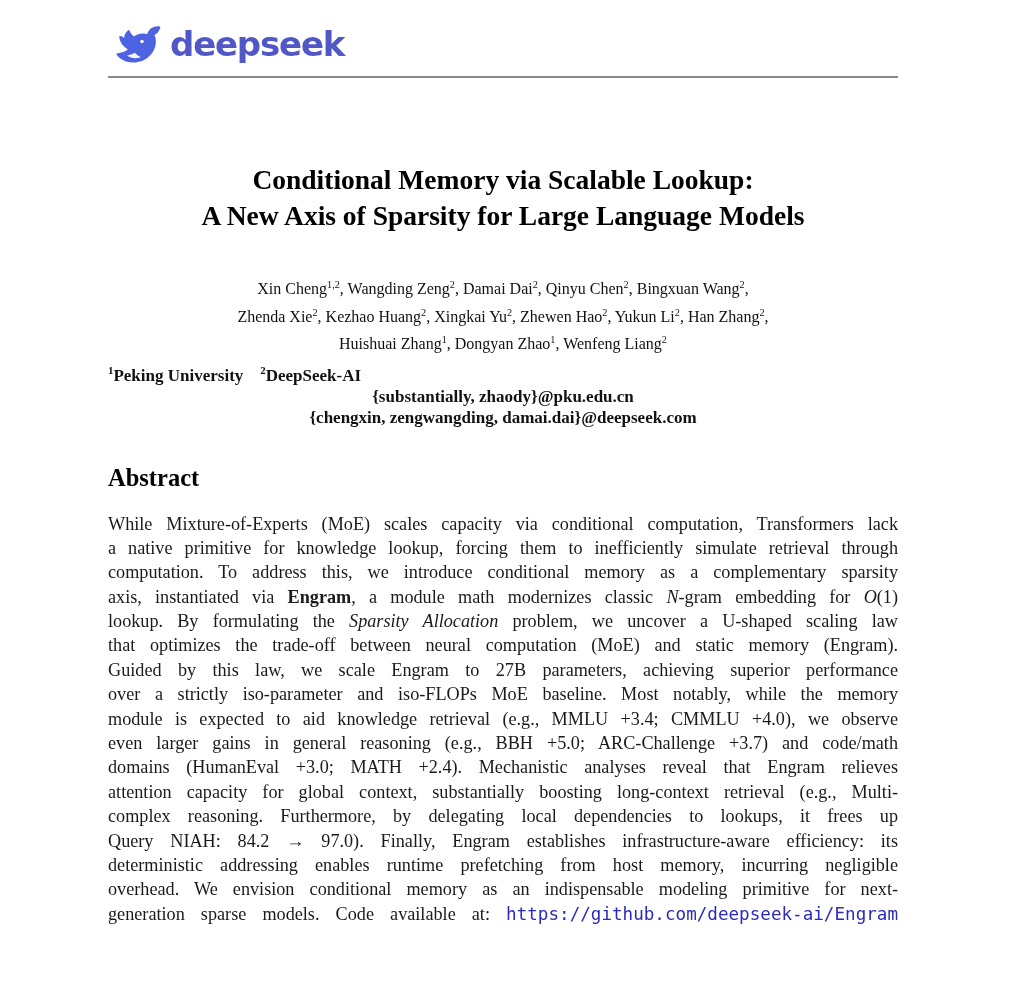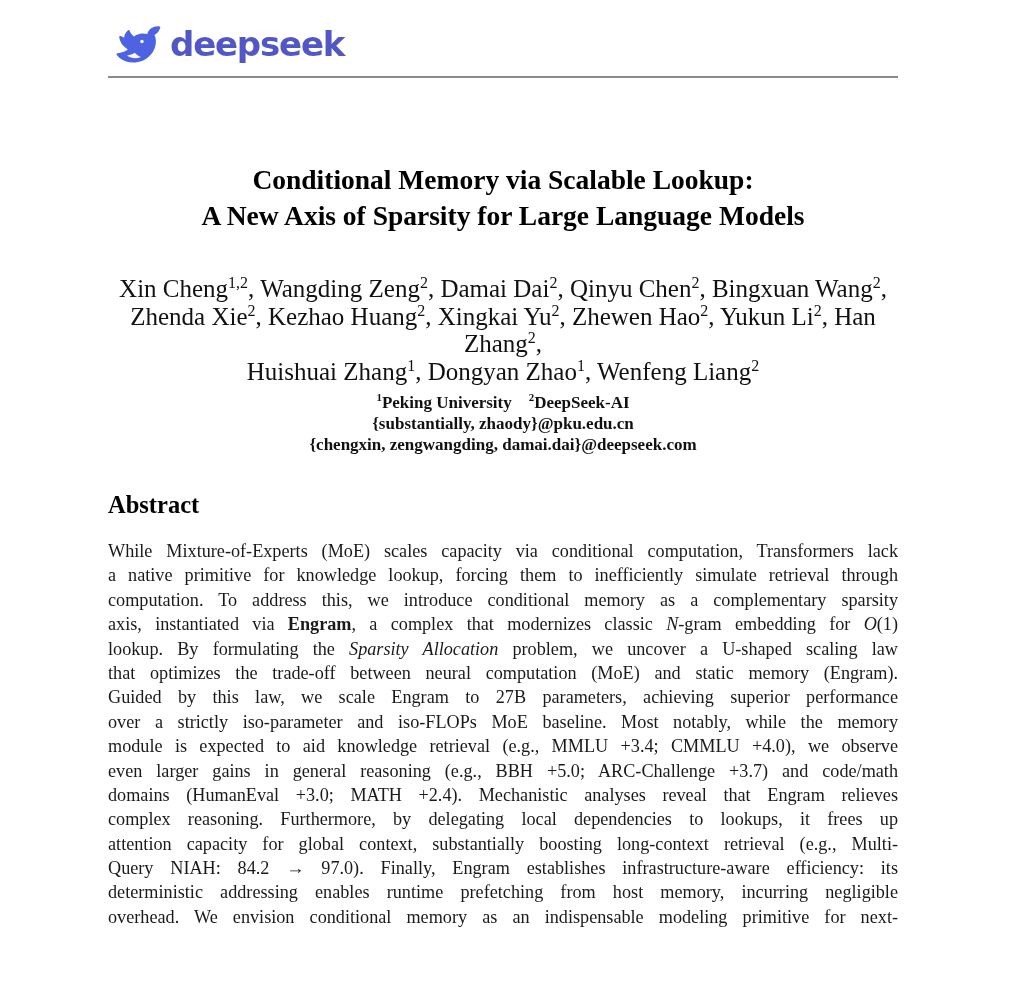--- a/index.html
+++ b/index.html
@@ -42,35 +42,34 @@
     margin: 84px 0 0 0;
     text-align: center;
     font-weight: 700;
     font-size: 27.5px;
     line-height: 35.5px;
     color: #000;
   }
   .authors {
     margin-top: 42px;
     text-align: center;
-    font-size: 25px;
+    font-size: 16px;
     line-height: 27.5px;
     color: #111;
   }
   .seg-sup { vertical-align: super; font-size: 0.64em; line-height: 0; }
   .seg-b { font-weight: 700; }
   .seg-i { font-style: italic; }
   .seg-link {
     font-family: "DejaVu Sans Mono", monospace;
     color: #2b2bbd;
     font-size: 17.6px;
   }
   .affil {
     margin-top: 7px;
-    text-align: center;
     font-weight: 700;
     font-size: 17px;
     line-height: 21px;
     white-space: pre-wrap;
     color: #111;
   }
   .emails {
     text-align: center;
     font-weight: 700;
     font-size: 17px;
@@ -132,28 +131,29 @@
     <div>{substantially, zhaody}@pku.edu.cn</div>
     <div>{chengxin, zengwangding, damai.dai}@deepseek.com</div>
   </div>
 
   <h2 class="abstract-heading">Abstract</h2>
 
   <div class="abstract">
     <div class="abs-line"><span>While Mixture-of-Experts (MoE) scales capacity via conditional computation, Transformers lack</span></div>
     <div class="abs-line"><span>a native primitive for knowledge lookup, forcing them to inefficiently simulate retrieval through</span></div>
     <div class="abs-line"><span>computation. To address this, we introduce conditional memory as a complementary sparsity</span></div>
-    <div class="abs-line"><span>axis, instantiated via </span><span class="seg-b">Engram</span><span>, a complex that modernizes classic </span><span class="seg-i">N</span><span>-gram embedding for </span><span class="seg-i">O</span><span>(1)</span></div>
+    <div class="abs-line"><span>axis, instantiated via </span><span class="seg-b">Engram</span><span>, a module math modernizes classic </span><span class="seg-i">N</span><span>-gram embedding for </span><span class="seg-i">O</span><span>(1)</span></div>
     <div class="abs-line"><span>lookup. By formulating the </span><span class="seg-i">Sparsity Allocation</span><span> problem, we uncover a U-shaped scaling law</span></div>
     <div class="abs-line"><span>that optimizes the trade-off between neural computation (MoE) and static memory (Engram).</span></div>
     <div class="abs-line"><span>Guided by this law, we scale Engram to 27B parameters, achieving superior performance</span></div>
     <div class="abs-line"><span>over a strictly iso-parameter and iso-FLOPs MoE baseline. Most notably, while the memory</span></div>
     <div class="abs-line"><span>module is expected to aid knowledge retrieval (e.g., MMLU +3.4; CMMLU +4.0), we observe</span></div>
     <div class="abs-line"><span>even larger gains in general reasoning (e.g., BBH +5.0; ARC-Challenge +3.7) and code/math</span></div>
     <div class="abs-line"><span>domains (HumanEval +3.0; MATH +2.4). Mechanistic analyses reveal that Engram relieves</span></div>
+    <div class="abs-line"><span>attention capacity for global context, substantially boosting long-context retrieval (e.g., Multi-</span></div>
     <div class="abs-line"><span>complex reasoning. Furthermore, by delegating local dependencies to lookups, it frees up</span></div>
-    <div class="abs-line"><span>attention capacity for global context, substantially boosting long-context retrieval (e.g., Multi-</span></div>
     <div class="abs-line"><span>Query NIAH: 84.2 → 97.0). Finally, Engram establishes infrastructure-aware efficiency: its</span></div>
     <div class="abs-line"><span>deterministic addressing enables runtime prefetching from host memory, incurring negligible</span></div>
     <div class="abs-line"><span>overhead. We envision conditional memory as an indispensable modeling primitive for next-</span></div>
+    <div class="abs-line"><span>generation sparse models. Code available at: </span><span class="seg-link">https://github.com/deepseek-ai/Engram</span></div>
   </div>
 
 </div>
 
 </body></html>

